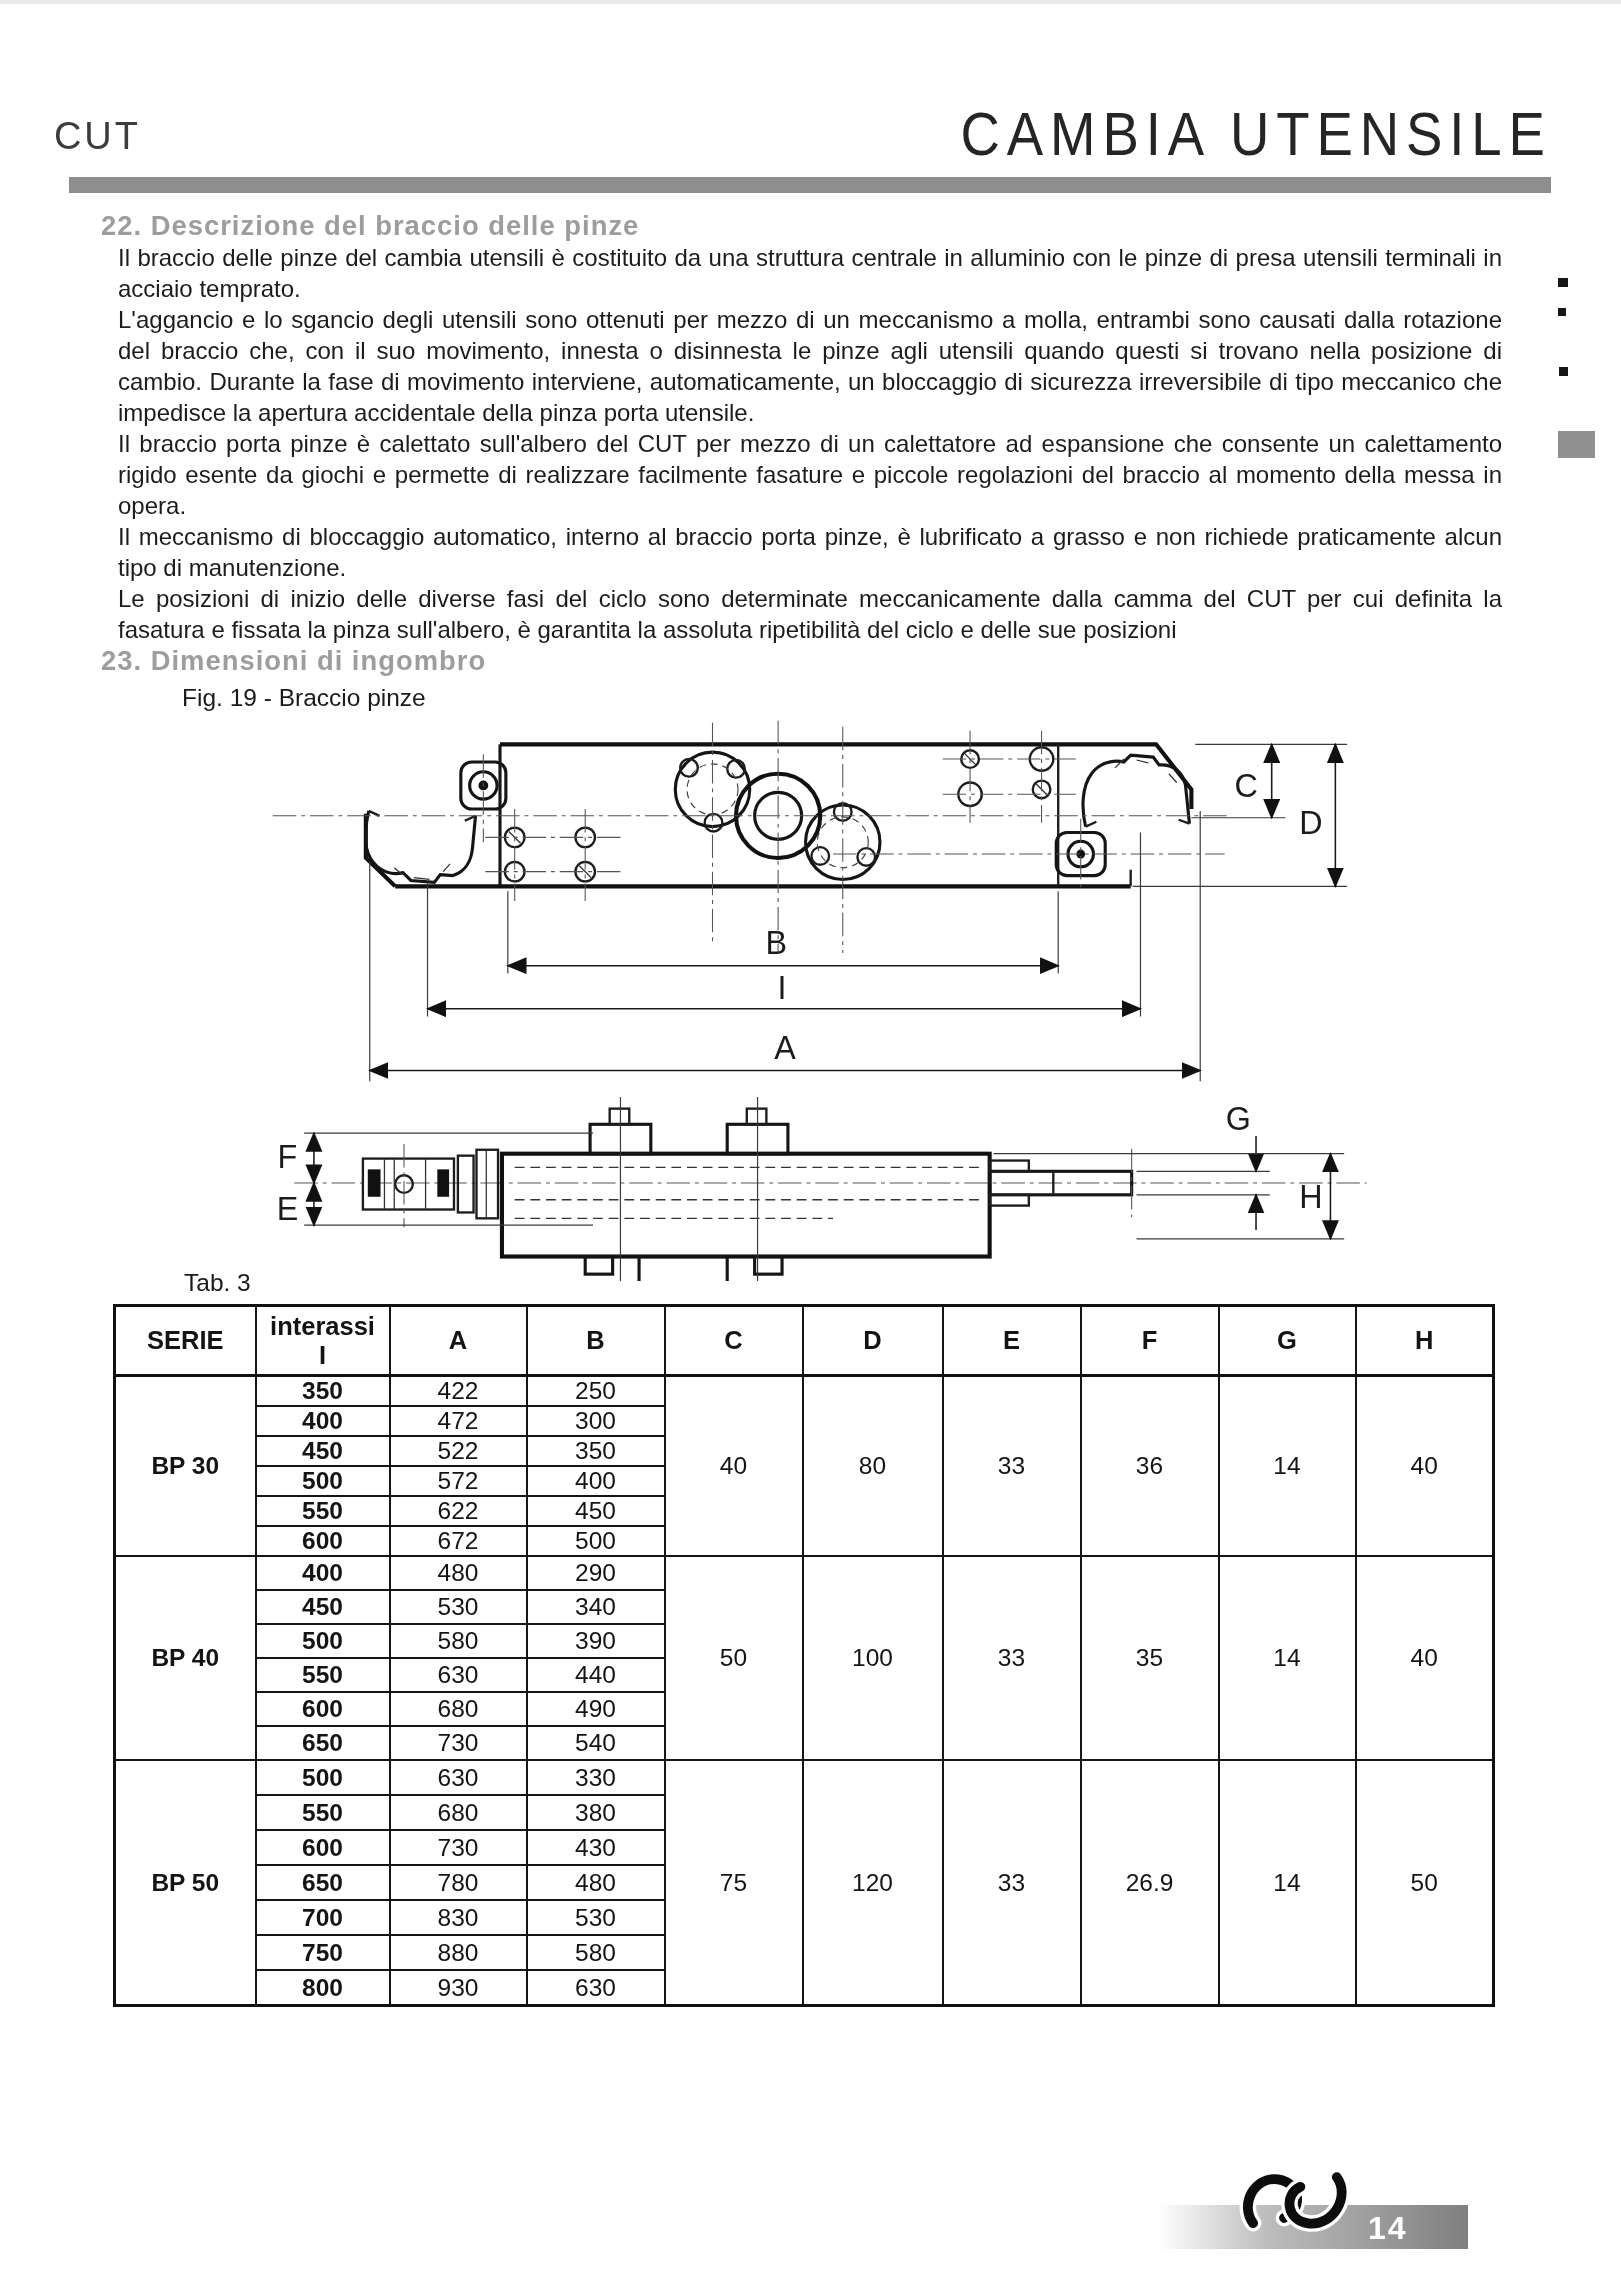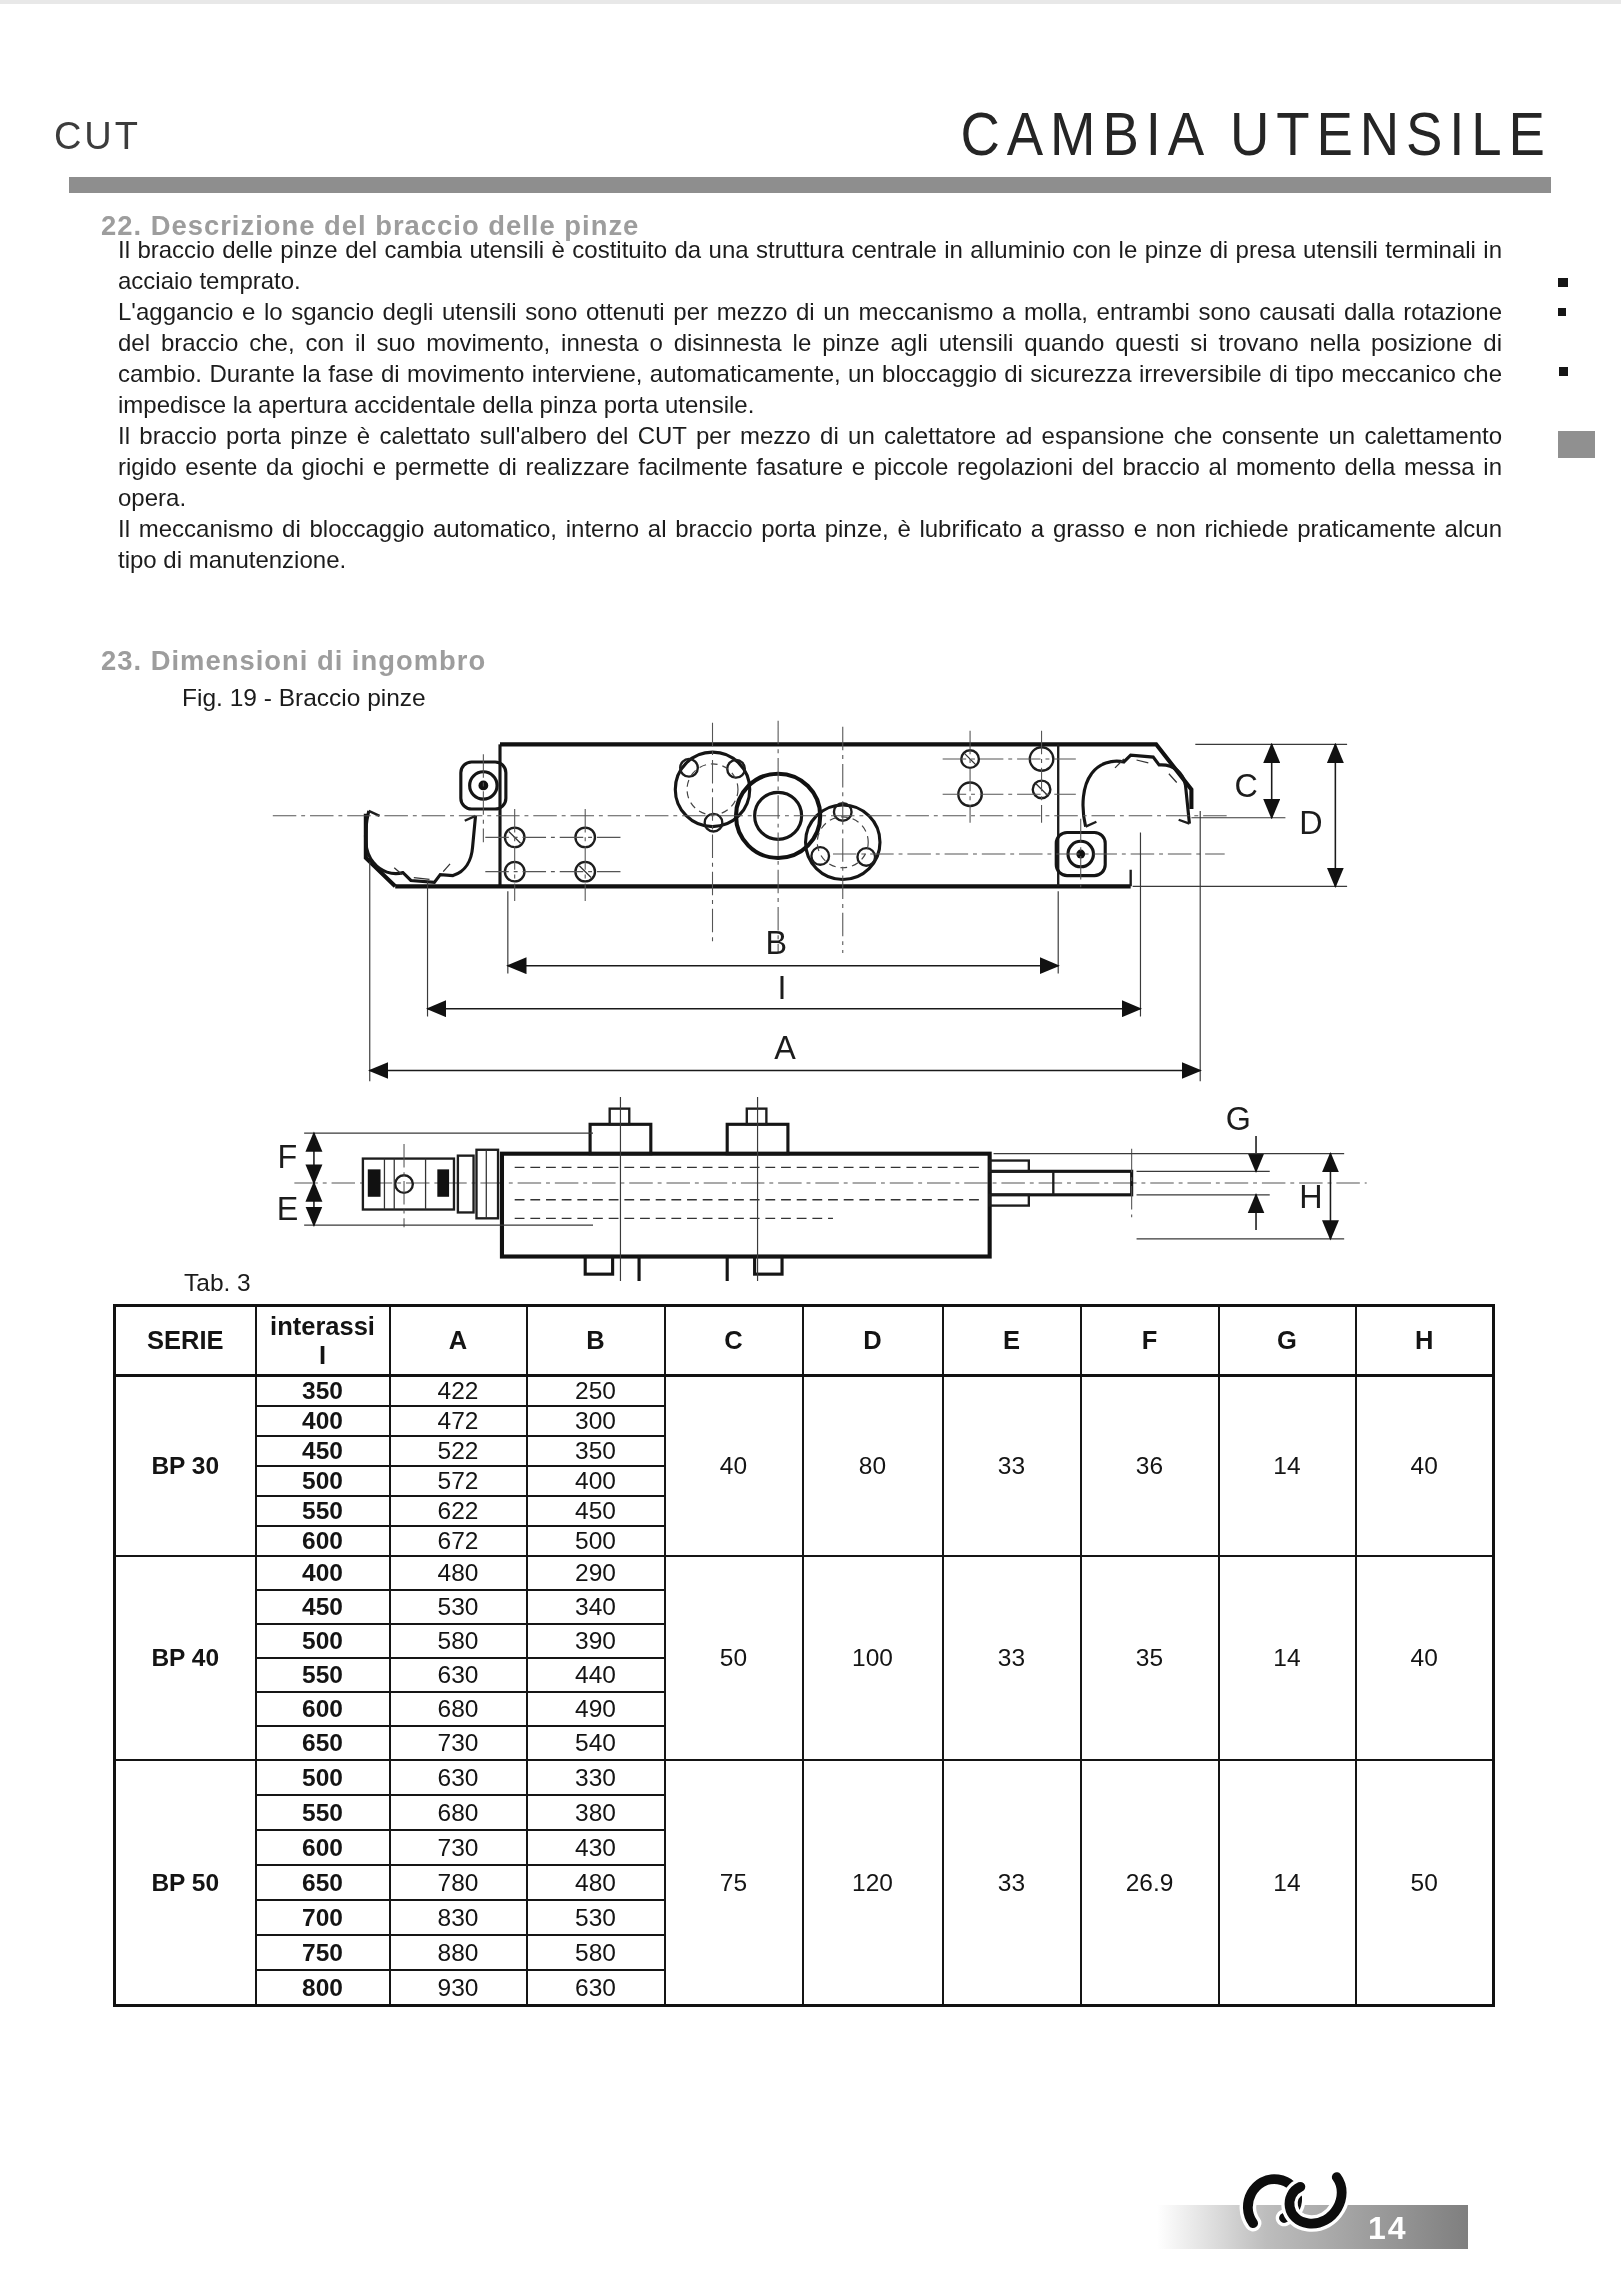--- a/index.html
+++ b/index.html
@@ -10,21 +10,21 @@
   
   .cut-label{left:54px;top:111px;font-size:38px;letter-spacing:2.9px;color:#3c3c3c}
   .doc-title{right:69px;top:94px;font-size:62px;letter-spacing:7.8px;color:#252525;
              transform:scaleX(0.88);transform-origin:right center;white-space:nowrap}
   .rule{left:69px;top:173px;width:1482px;height:15.7px;background:#8e8e8e}
 
   
   .sec-head{font-size:27.4px;font-weight:bold;color:#9d9d9d;letter-spacing:1px;white-space:nowrap}
   .h22{left:101px;top:206px}
   .h23{left:101px;top:641px}
-  .body-text{left:118px;top:230px;width:1384px;font-size:24px;line-height:31px;
+  .body-text{left:118px;top:238px;width:1384px;font-size:24px;line-height:31px;
              text-align:justify;color:#1c1c1c}
   .body-text p{margin:0}
   .fig-caption{left:182px;top:680px;font-size:24.5px}
 
   
   .drawing{left:147px;top:709px}
   .t1{stroke:#333;stroke-width:1.3;fill:none}
   .t2{stroke:#1d1d1d;stroke-width:2.4;fill:none}
   .t3{stroke:#151515;stroke-width:3.2;fill:none}
   .t4{stroke:#111;stroke-width:4.2;fill:none}
@@ -66,20 +66,21 @@
   <div class="abs cut-label">CUT</div>
   <div class="abs doc-title">CAMBIA UTENSILE</div>
   <div class="abs rule"></div>
 
   <div class="abs sec-head h22">22. Descrizione del braccio delle pinze</div>
   <div class="abs body-text">
       <p>Il braccio delle pinze del cambia utensili è costituito da una struttura centrale in alluminio con le pinze di presa utensili terminali in acciaio temprato.</p>
       <p>L'aggancio e lo sgancio degli utensili sono ottenuti per mezzo di un meccanismo a molla, entrambi sono causati dalla rotazione del braccio che, con il suo movimento, innesta o disinnesta le pinze agli utensili quando questi si trovano nella posizione di cambio. Durante la fase di movimento interviene, automaticamente, un bloccaggio di sicurezza irreversibile di tipo meccanico che impedisce la apertura accidentale della pinza porta utensile.</p>
       <p>Il braccio porta pinze è calettato sull'albero del CUT per mezzo di un calettatore ad espansione che consente un calettamento rigido esente da giochi e permette di realizzare facilmente fasature e piccole regolazioni del braccio al momento della messa in opera.</p>
       <p>Il meccanismo di bloccaggio automatico, interno al braccio porta pinze, è lubrificato a grasso e non richiede praticamente alcun tipo di manutenzione.</p>
+      <p>Le posizioni di inizio delle diverse fasi del ciclo sono determinate meccanicamente dalla camma del CUT per cui definita la fasatura e fissata la pinza sull'albero, è garantita la assoluta ripetibilità del ciclo e delle sue posizioni</p>
     </div>
 
   <div class="abs sec-head h23">23. Dimensioni di ingombro</div>
   <div class="abs fig-caption">Fig. 19 - Braccio pinze</div>
 
   <svg class="abs drawing" width="1274" height="568" viewBox="0 0 1300 580">
     <defs>
       <marker id="ar" viewBox="0 0 12 10" refX="11" refY="5" markerWidth="13" markerHeight="11" orient="auto-start-reverse">
         <path d="M0,0 L12,5 L0,10 z" fill="#111"></path>
       </marker>

